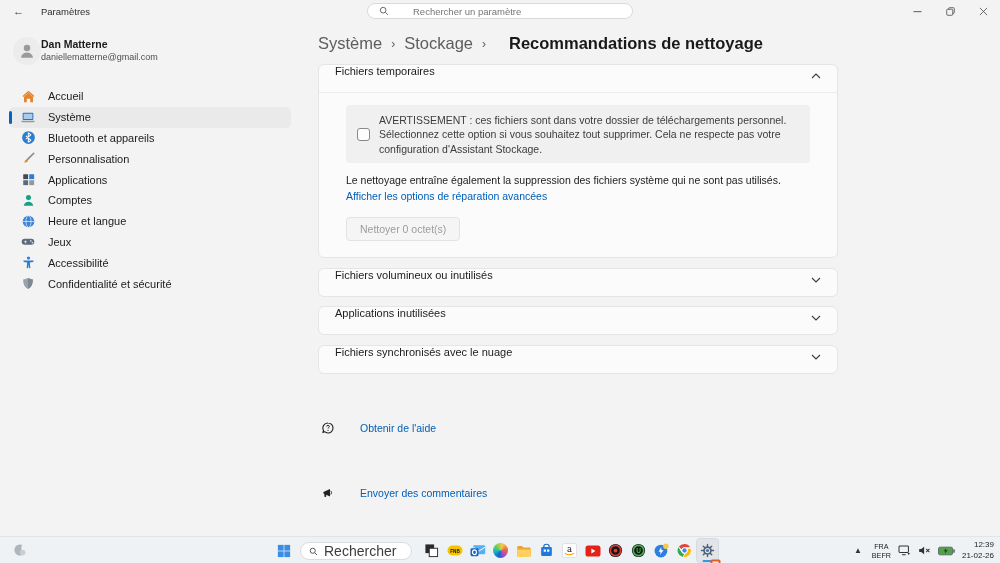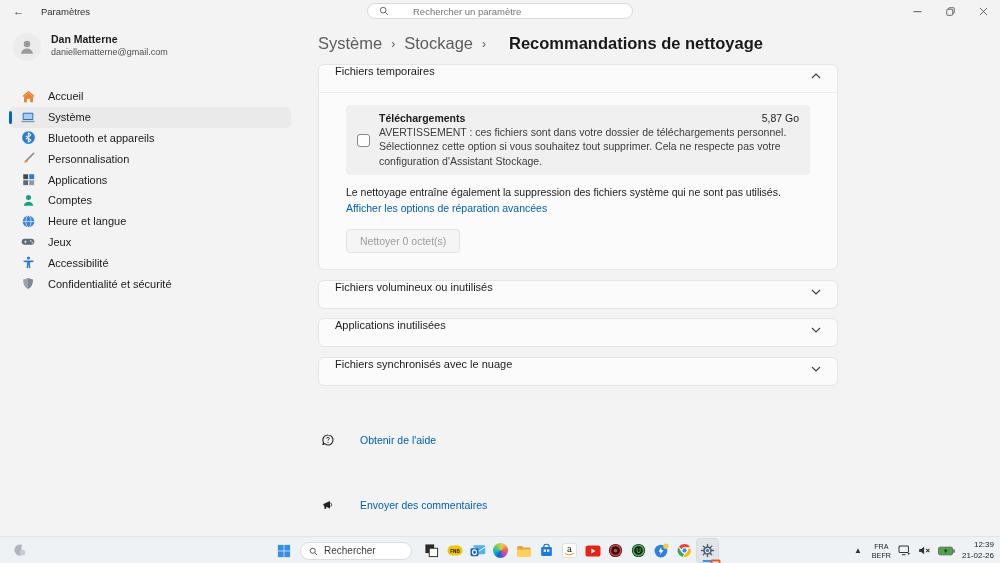--- a/index.html
+++ b/index.html
@@ -23,21 +23,21 @@
   }
   .top-search .ph { font-size:9.5px; color:#757575; }
   .win-controls { position:absolute; right:0; top:0; height:22px; display:flex; }
   .win-controls .wc { width:33px; height:22px; display:flex; align-items:center; justify-content:center; }
 
   
   .app-body { display:flex; height:514px; }
 
   
   .sidebar { width:300px; flex:none; padding:7px 9px 0 9px; }
-  .profile { display:flex; gap:10px; padding:4px 4px; height:44px; }
+  .profile { display:flex; align-items:center; padding:4px 4px; height:44px; }
   .avatar { width:28px; height:28px; border-radius:50%; background:#ececec; display:flex; align-items:center; justify-content:center; overflow:hidden; }
   .profile-name { font-size:10.5px; font-weight:bold; color:#1b1b1b; line-height:1.3; }
   .profile-email { font-size:9px; color:#4f4f4f; line-height:1.3; }
   .nav { margin-top:13px; }
   .nav-item { position:relative; display:flex; align-items:center; gap:12px; height:20.8px; padding-left:11px; border-radius:5px; }
   .nav-item.selected { background:#eaeaea; }
   .nav-item.selected::before {
     content:""; position:absolute; left:0; top:4px; width:3px; height:13px;
     border-radius:2px; background:var(--accent);
   }
@@ -83,21 +83,21 @@
     position:absolute; left:0; right:0; bottom:0; height:27px;
     background:#eff2f5; border-top:1px solid #e2e5e8; overflow:hidden;
   }
   .tb-weather { position:absolute; left:13px; top:6px; }
   .tb-center { position:absolute; left:273px; top:0; height:27px; display:flex; align-items:center; gap:5px; }
   .tb-start { width:22px; height:26px; display:flex; align-items:center; justify-content:center; }
   .tb-search {
     width:112px; height:18px; border-radius:9px; background:#fff; border:1px solid #dcdcdc;
     display:flex; align-items:center; gap:6px; padding-left:8px; margin-right:3px;
   }
-  .tb-search .tbs-label { font-size:10px; color:#3d3d3d; }
+  .tb-search .tbs-label { font-size:14px; color:#3d3d3d; }
   .tb-icons { display:flex; align-items:center; }
   .tb-icon { width:23px; height:25px; display:flex; align-items:center; justify-content:center; position:relative; }
   .tb-icon.active { background:#e1e5ea; border:1px solid #d7dbe0; border-radius:4px; }
   .tb-icon.active::after {
     content:""; position:absolute; bottom:0px; left:50%; transform:translateX(-50%);
     width:11px; height:2.5px; border-radius:2px; background:#3d93e8;
   }
   .tb-partial { position:absolute; left:710px; top:18px; }
   .tb-tray { position:absolute; right:6px; top:0; height:27px; display:flex; align-items:center; gap:7px; }
   .tray-chevron { font-size:8px; color:#333; padding-right:3px; }
@@ -276,24 +276,20 @@
               <svg width="10" height="6" viewBox="0 0 10 6">
                   <path d="M1 5l4-4 4 4" fill="none" stroke="#3f3f3f" stroke-width="1.1"></path>
                 </svg>
             </span>
           </div>
           <div class="card-divider"></div>
           <div class="card-body">
             <div class="warn-box">
               <span class="checkbox"></span>
               <div class="warn-text">
-                <div class="warn-title-row">
-                  <span class="warn-title">Téléchargements</span>
-                  <span class="warn-size">5,87 Go</span>
-                </div>
                 <div class="warn-desc">AVERTISSEMENT : ces fichiers sont dans votre dossier de téléchargements personnel. Sélectionnez cette option si vous souhaitez tout supprimer. Cela ne respecte pas votre configuration d'Assistant Stockage.</div>
               </div>
             </div>
             <div class="note">Le nettoyage entraîne également la suppression des fichiers système qui ne sont pas utilisés.</div>
             <a class="adv-link">Afficher les options de réparation avancées</a>
             <button class="clean-btn" disabled="">Nettoyer 0 octet(s)</button>
           </div>
         </section>
 
         <div id="collapsed-cards">

